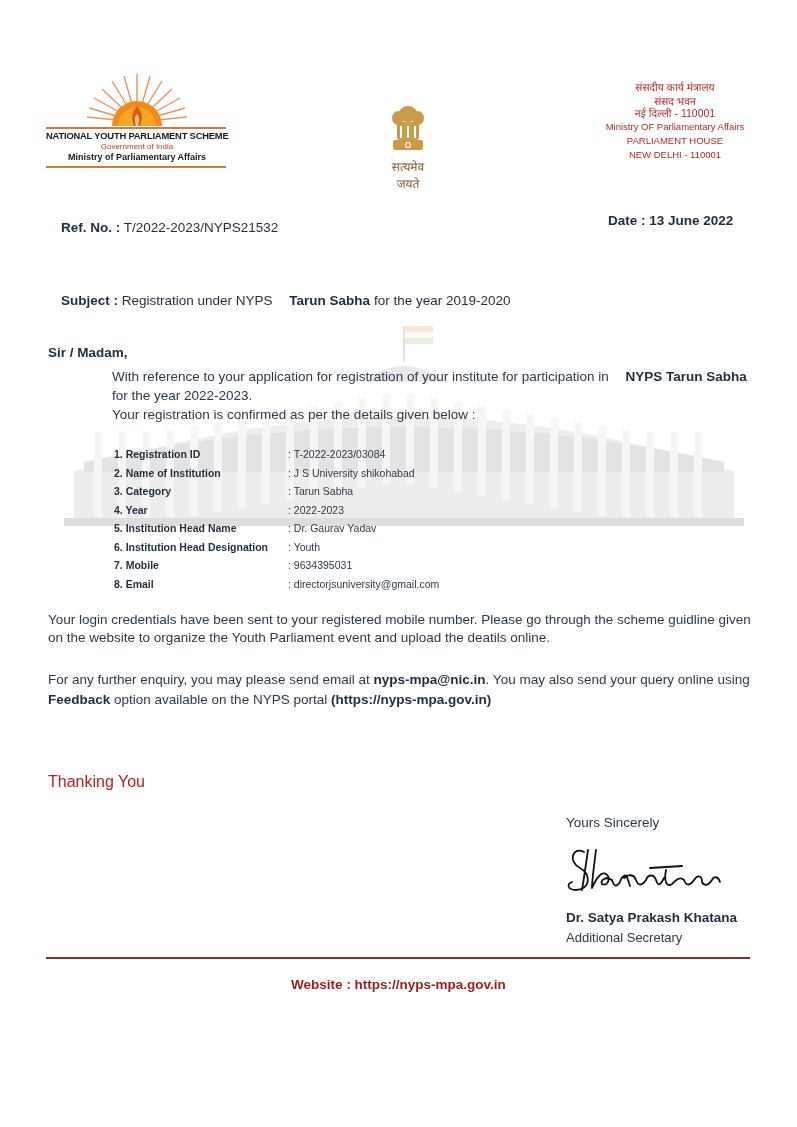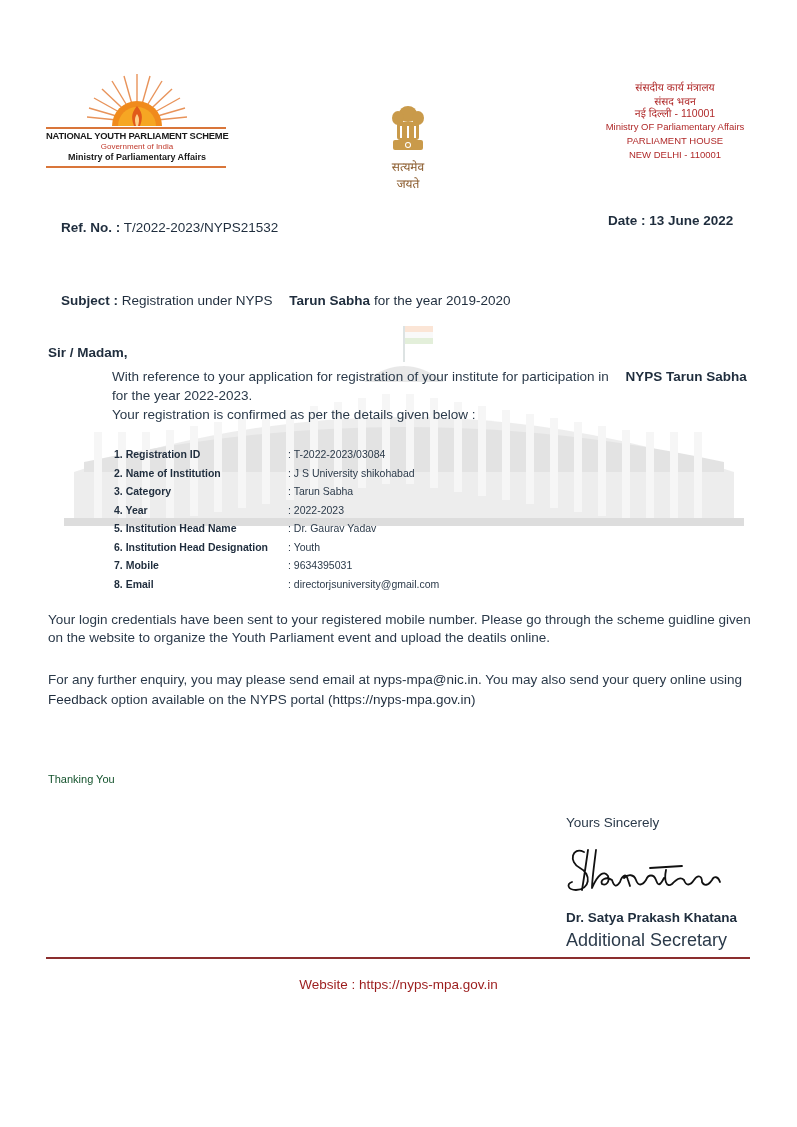--- a/index.html
+++ b/index.html
@@ -26,28 +26,28 @@
   .para1 { left: 112px; top: 367px; width: 640px; font-size: 13.5px; line-height: 19px; color: #2b3a4a; }
   
   .watermark { left: 64px; top: 322px; width: 680px; height: 220px; opacity: 0.32; }
   
   .details { left: 114px; top: 445px; font-size: 10.5px; color: #2b3a4a; border-collapse: collapse; }
   .details td { padding: 0; height: 18.5px; vertical-align: middle; }
   .details td.k { width: 174px; font-weight: bold; color: #1f2d3d; margin-top: 20px; }
   .details td.v { }
   .para2 { left: 48px; top: 611px; width: 710px; font-size: 13.5px; line-height: 18px; color: #2b3a4a; }
   .para3 { left: 48px; top: 670px; width: 710px; font-size: 13.5px; line-height: 19.5px; color: #2b3a4a; }
-  .para3 .strong { font-weight: normal; color: #1f2d3d; }
-  .thanks { left: 48px; top: 773px; font-size: 11px; color: #14532d; }
+  .para3 .strong { font-weight: bold; color: #1f2d3d; }
+  .thanks { left: 48px; top: 773px; font-size: 16px; color: #b91c1c; }
   .yours { left: 566px; top: 815px; font-size: 13.5px; color: #2b3a4a; }
   .signature { left: 562px; top: 840px; width: 170px; height: 60px; }
   .signer { left: 566px; top: 910px; font-size: 13.5px; font-weight: bold; color: #1f2d3d; }
-  .designation { left: 566px; top: 930px; font-size: 18px; color: #2b3a4a; }
+  .designation { left: 566px; top: 930px; font-size: 13px; color: #2b3a4a; }
   .footer-rule { left: 46px; top: 957px; width: 704px; height: 2px; background: #8b2e2e; }
-  .website { left: 0; top: 977px; width: 797px; text-align: center; font-size: 13.5px; font-weight: normal; color: #9b1c1c; }
+  .website { left: 0; top: 977px; width: 797px; text-align: center; font-size: 13.5px; font-weight: bold; color: #9b1c1c; }
 </style>
 </head>
 <body>
 
 <div class="abs nyps-logo">
   <svg width="182" height="60" viewBox="0 0 182 60" style="position:absolute;left:0;top:0;">
     <g stroke="#e8935a" stroke-width="1.4">
       <line x1="91" y1="52" x2="91" y2="4"></line>
       <line x1="91" y1="52" x2="78" y2="6"></line>
       <line x1="91" y1="52" x2="104" y2="6"></line>

